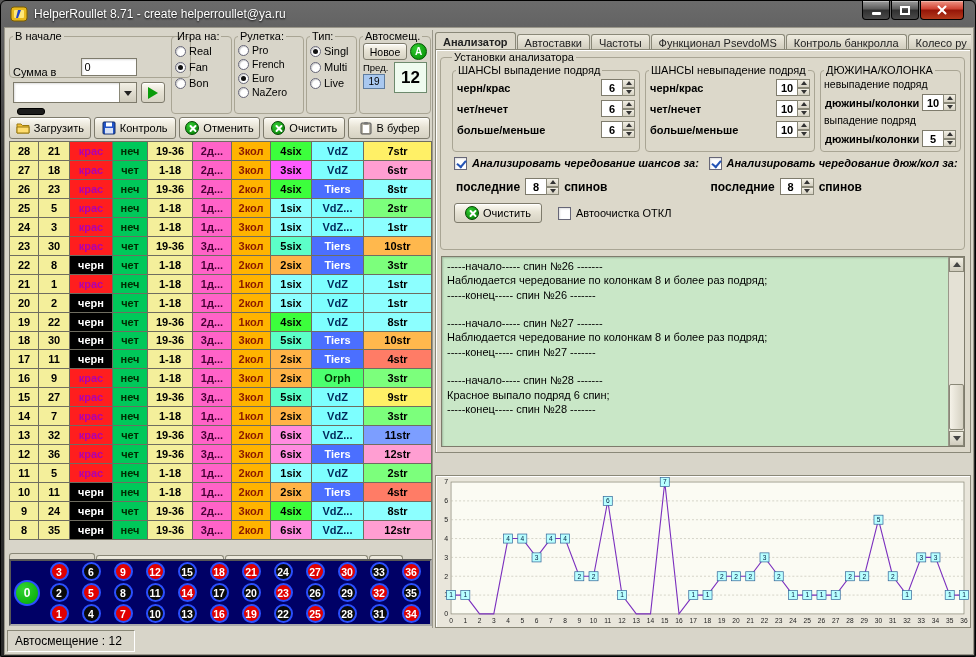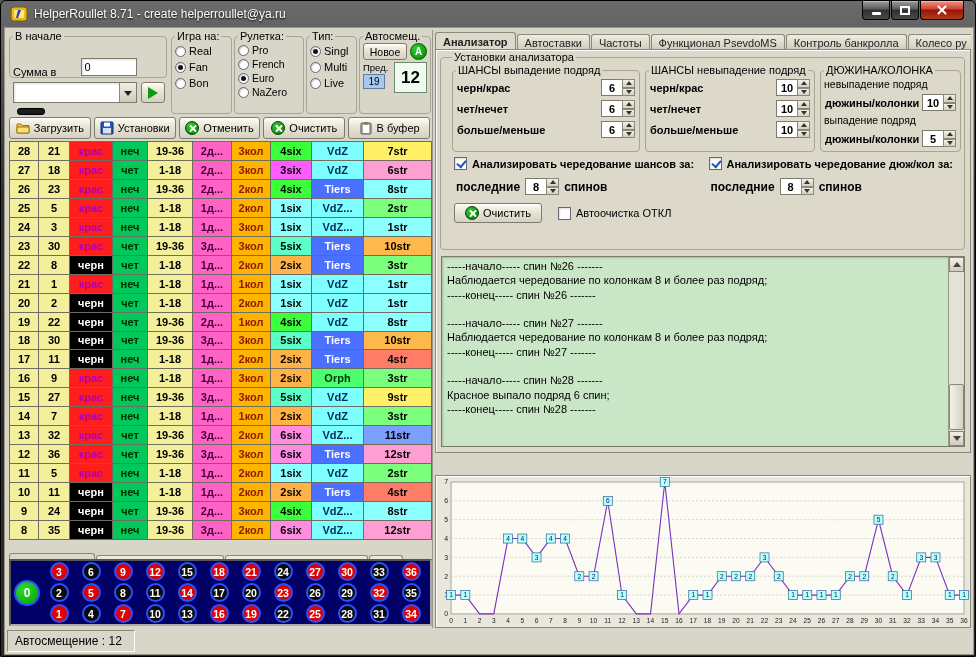--- a/index.html
+++ b/index.html
@@ -22,21 +22,21 @@
   .content { position:relative; width:970px; height:628px; background:#D8D5C9; border:1px solid #9a978a; }
 
   fieldset { border:1px solid #A9A594; border-radius:4px; padding:1px 3px 2px; background:transparent; }
   legend { font-size:11px; padding:0 2px; }
   .btn { background:linear-gradient(#FDFBF4,#E7E3D5 45%,#D6D2C3); border:1px solid #7E7B6C; border-radius:3px; font-size:11px; font-family:inherit; color:#000; display:inline-flex; align-items:center; justify-content:center; gap:4px; box-shadow:inset 0 1px 0 #fff; cursor:default; }
   .txt { background:#fff; border:1px solid #7E7B6C; font-size:11px; font-family:inherit; box-shadow:inset 1px 1px 2px #00000022; }
 
   
   .left-col { position:absolute; left:2px; top:2px; width:426px; height:598px; border-right:1px solid #9a978a; padding-right:1px; }
   .ctrl-area { position:absolute; left:0; top:0; width:100%; height:86px; }
-  .fs-start { position:absolute; left:2px; top:0; width:158px; height:48px; }
+  .fs-start { position:absolute; left:2px; top:0; width:182px; height:48px; }
   .start-inner { display:flex; align-items:center; gap:4px; }
   .start-label { font-size:11px; line-height:1.15;margin-top:23px; }
   .start-input { width:56px; height:18px; padding:0 3px; }
   .combo-row { position:absolute; left:6px; top:52px; width:152px; height:21px; display:flex; gap:4px; }
   .combo { flex:1; display:flex; background:#fff; border:1px solid #7E7B6C; align-items:center; box-shadow:inset 1px 1px 2px #00000022; }
   .combo-btn { margin-left:auto; width:17px; height:100%; background:linear-gradient(#F2EFE4,#CFCBBC); border-left:1px solid #8A8878; display:flex; align-items:center; justify-content:center; }
   .combo-btn::after { content:""; border:4px solid transparent; border-top:5px solid #222; margin-top:5px; }
   .play-btn { width:24px; height:21px; }
   .play-tri { width:0; height:0; border-left:10px solid #0A9C0A; border-top:6px solid transparent; border-bottom:6px solid transparent; }
   .minus-btn { position:absolute; left:10px; top:78px; width:28px; height:7px; background:#1c1c1c; border:1px solid #000; border-radius:3px; }
@@ -88,21 +88,21 @@
   .spin-label { white-space:nowrap; }
   .spinner { display:flex; height:17px; }
   .spin-input { width:21px; border:1px solid #7E7B6C; border-right:none; text-align:center; font-size:11px; font-weight:bold; font-family:inherit; background:#fff; padding:0; }
   .spin-btns { width:13px; display:flex; flex-direction:column; }
   .spin-btn { flex:1; background:linear-gradient(#F2EFE4,#D5D1C2); border:1px solid #8A8878; display:flex; align-items:center; justify-content:center; }
   .spin-btn.up::after { content:""; border:3px solid transparent; border-bottom:4px solid #333; margin-top:-4px; }
   .spin-btn.dn::after { content:""; border:3px solid transparent; border-top:4px solid #333; margin-bottom:-4px; }
   .doz-head { font-size:10.5px; height:15px; line-height:15px; }
   .chk-area { display:flex; margin-top:5px; }
   .chk-col { flex:1; padding-left:2px; }
-  .chk-row { display:flex; gap:5px; align-items:center; font-size:11px; font-weight:bold; }
+  .chk-row { display:flex; gap:5px; align-items:flex-start; font-size:11px; font-weight:bold;font-style:italic; }
   .chk { width:13px; height:13px; background:#fff; border:1px solid #667; box-shadow:inset 1px 1px 2px #00000022; position:relative; flex:none; }
   .chk.checked::after { content:""; position:absolute; left:2px; top:2px; width:7px; height:4px; border-left:2px solid #2353B5; border-bottom:2px solid #2353B5; transform:rotate(-50deg); }
   .last-row { margin:8px 0 0 2px; display:flex; gap:5px; align-items:center; font-size:12px; font-weight:bold; }
   .clear-row { margin:8px 0 0 2px; display:flex; gap:16px; align-items:center; }
   .clear-btn { width:88px; height:20px; }
   .ac-row { display:flex; gap:5px; align-items:center; font-size:11px; }
   .icon-circle { width:14px; height:14px; border-radius:50%; background:radial-gradient(circle at 35% 30%,#33CC33,#007700); border:1px solid #004400; position:relative; flex:none; }
   .icon-circle::before,.icon-circle::after { content:""; position:absolute; left:5.5px; top:2px; width:2px; height:9px; background:#fff; border-radius:1px; }
   .icon-circle::before { transform:rotate(45deg); } .icon-circle::after { transform:rotate(-45deg); }
 
@@ -253,21 +253,21 @@
               <path d="M1 6 H13 V12 H1 Z" fill="#FFDD6E" stroke="#9A7A10"></path>
             </svg>
           <span>Загрузить</span>
         </button>
         <button class="btn tbtn">
           <svg class="icon-14" viewBox="0 0 14 14">
               <rect x="1" y="1" width="12" height="12" rx="1" fill="#2255C8" stroke="#102A66"></rect>
               <rect x="4" y="1.5" width="6" height="4" fill="#fff"></rect>
               <rect x="3" y="7" width="8" height="5.5" fill="#D8E2F5"></rect>
             </svg>
-          <span>Установки</span>
+          <span>Контроль</span>
         </button>
         <button class="btn tbtn">
           <span class="icon-circle"></span>
           <span>Отменить</span>
         </button>
         <button class="btn tbtn">
           <span class="icon-circle"></span>
           <span>Очистить</span>
         </button>
         <button class="btn tbtn">

